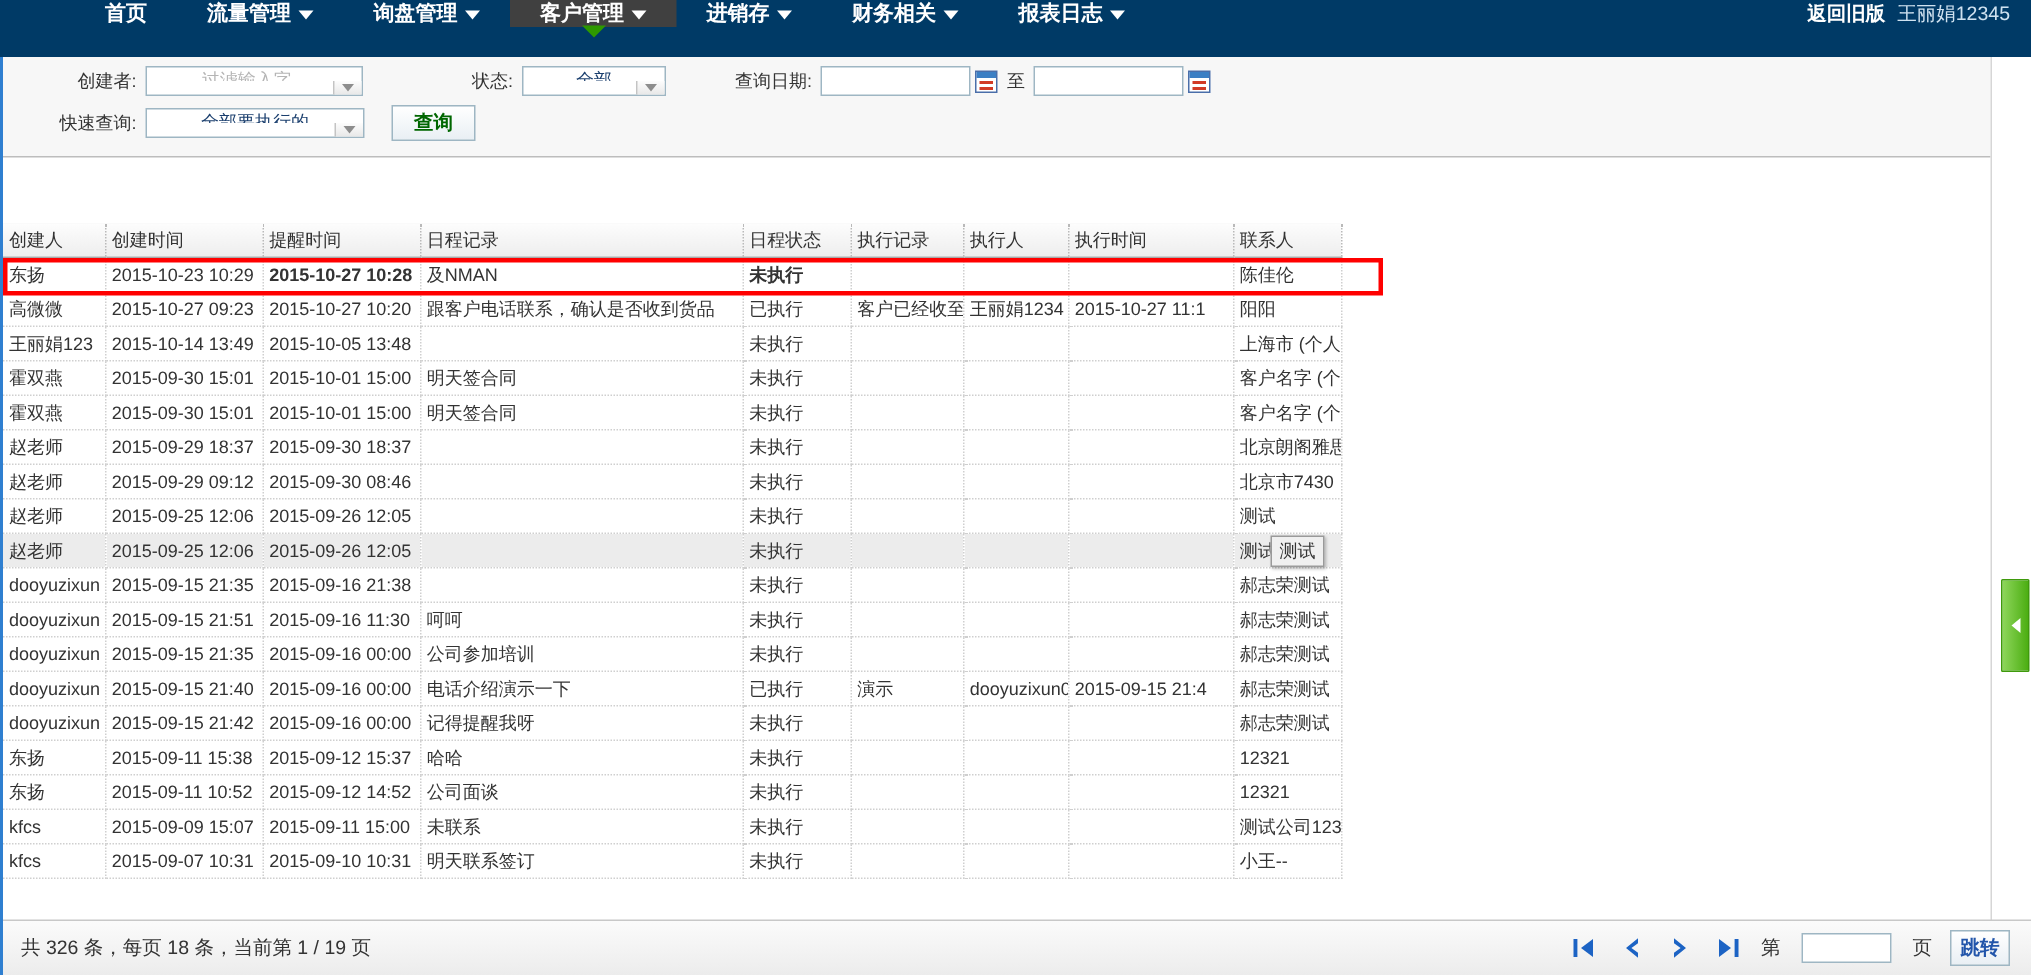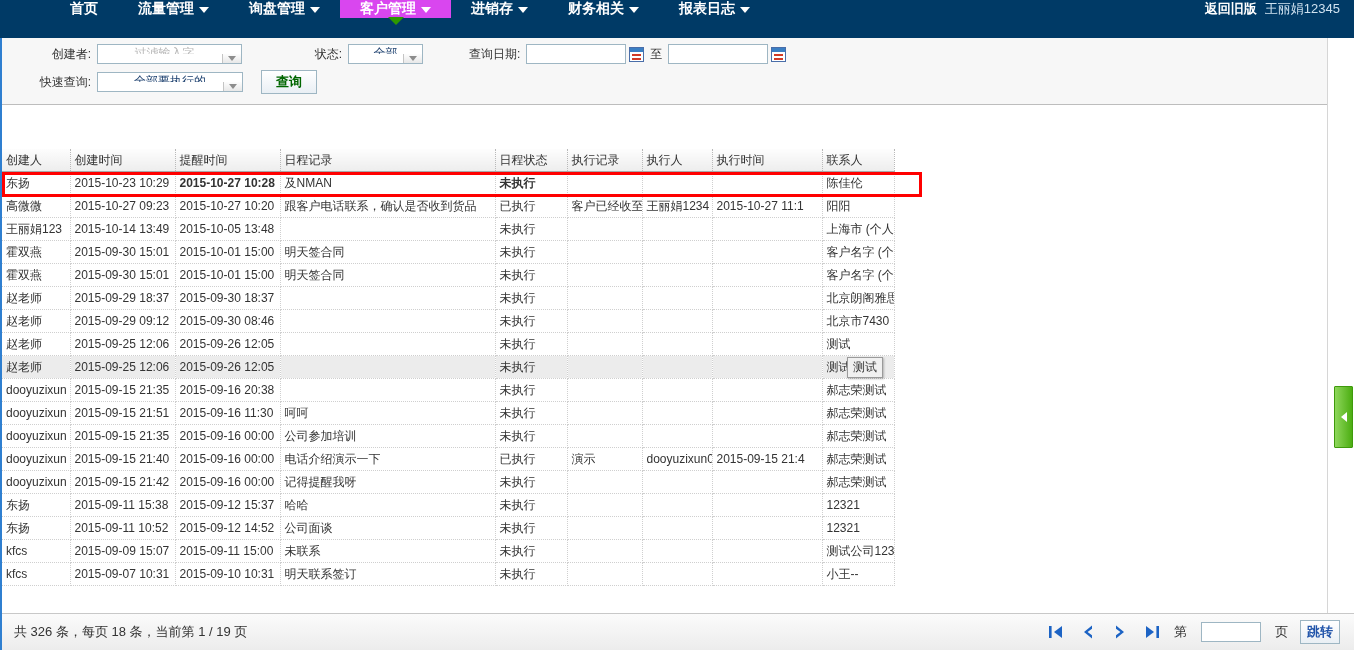--- a/index.html
+++ b/index.html
@@ -14,21 +14,21 @@
     height:38px;background:#003a66;display:flex;align-items:flex-start;
     position:relative;
   }
   .nav-left{width:50px;}
   .nav-items{display:flex;align-items:stretch;}
   .nav-item{
     display:flex;align-items:center;justify-content:center;gap:5px;
     padding:0 20px;color:#ffffff;font-size:14px;font-weight:bold;
     cursor:pointer;position:relative;white-space:nowrap;
   }
-  .nav-item.active{background:#d946ef;}
+  .nav-item.active{background:#404040;}
   .nav-item.active .caret{border-top-color:#ffffff;}
   .caret{
     width:0;height:0;border-left:5px solid transparent;border-right:5px solid transparent;
     border-top:6px solid #ffffff;display:inline-block;margin-top:2px;
   }
   .nav-arrow-down{
     position:absolute;left:50%;transform:translateX(-50%);bottom:-7px;
     width:0;height:0;border-left:8px solid transparent;border-right:8px solid transparent;
     border-top:8px solid #2e9900;
   }
@@ -67,21 +67,21 @@
   .sel .btn{
     width:18px;height:18px;margin-left:auto;
     background:linear-gradient(#fdfdfd,#e8e8e8);
     border-left:1px solid #c4c4c4;display:flex;align-items:center;justify-content:center;
   }
   .sel .btn i{
     width:0;height:0;border-left:4px solid transparent;border-right:4px solid transparent;
     border-top:5px solid #8d8d8d;display:block;
   }
   .sel-creator{width:145px;}
-  .sel-status{width:75px;}
+  .sel-status{width:96px;}
   .sel-quick{width:146px;text-decoration:underline;}
   .txtinput{
     height:20px;border:1px solid #9eb6c3;background:#fff;box-sizing:border-box;
     font-size:12px;padding:0 3px;color:#1b3f6e;
     font-family:"Liberation Sans","DejaVu Sans",sans-serif;
   }
   .date-in{width:100px;}
   .cal-icon{
     width:15px;height:15px;margin-left:3px;display:inline-block;position:relative;
     background:#fff;border:1px solid #4a6ea9;box-sizing:border-box;cursor:pointer;
@@ -370,21 +370,21 @@
               <td class="c-dark"></td>
               <td class="c-red">未执行</td>
               <td class="c-dark"></td>
               <td class="c-dark"></td>
               <td class="c-dark"></td>
               <td class="c-dark">测试</td>
             </tr>
             <tr class="">
               <td class="c-link">dooyuzixun</td>
               <td class="c-dark">2015-09-15 21:35</td>
-              <td class="c-red">2015-09-16 20:38</td>
+              <td class="c-red">2015-09-16 21:38</td>
               <td class="c-dark"></td>
               <td class="c-red">未执行</td>
               <td class="c-dark"></td>
               <td class="c-dark"></td>
               <td class="c-dark"></td>
               <td class="c-dark">郝志荣测试</td>
             </tr>
             <tr class="">
               <td class="c-link">dooyuzixun</td>
               <td class="c-dark">2015-09-15 21:51</td>

